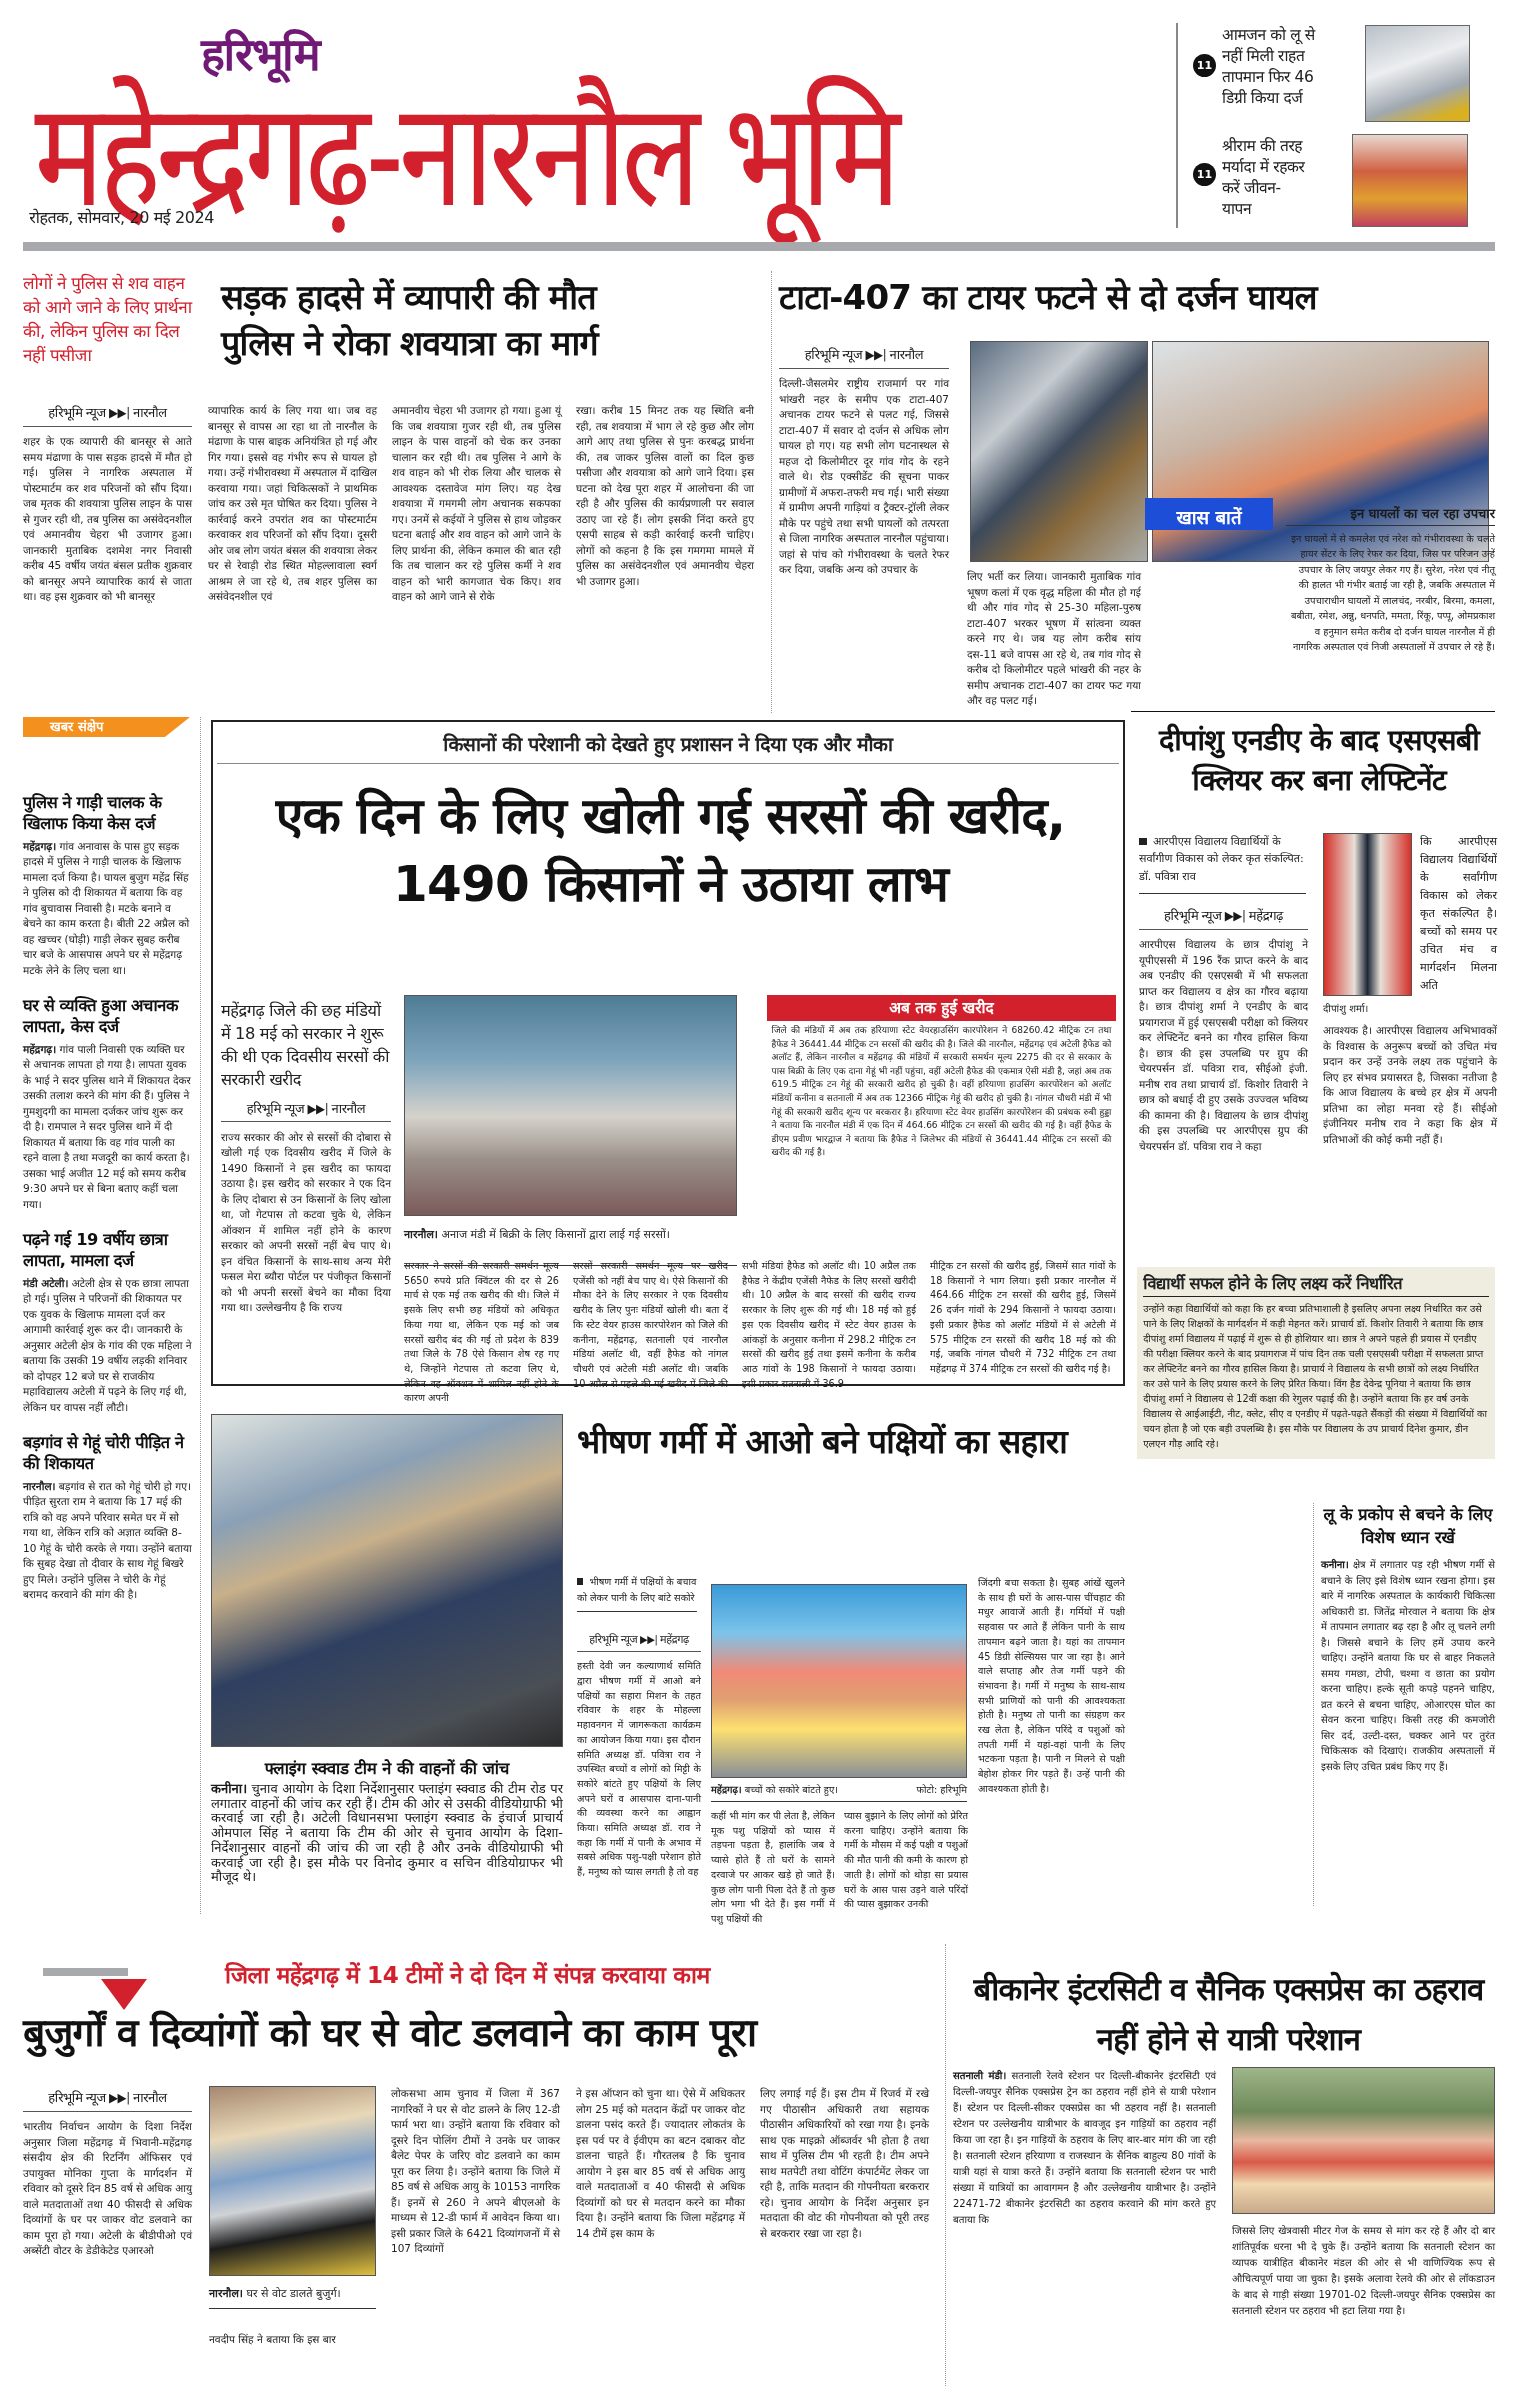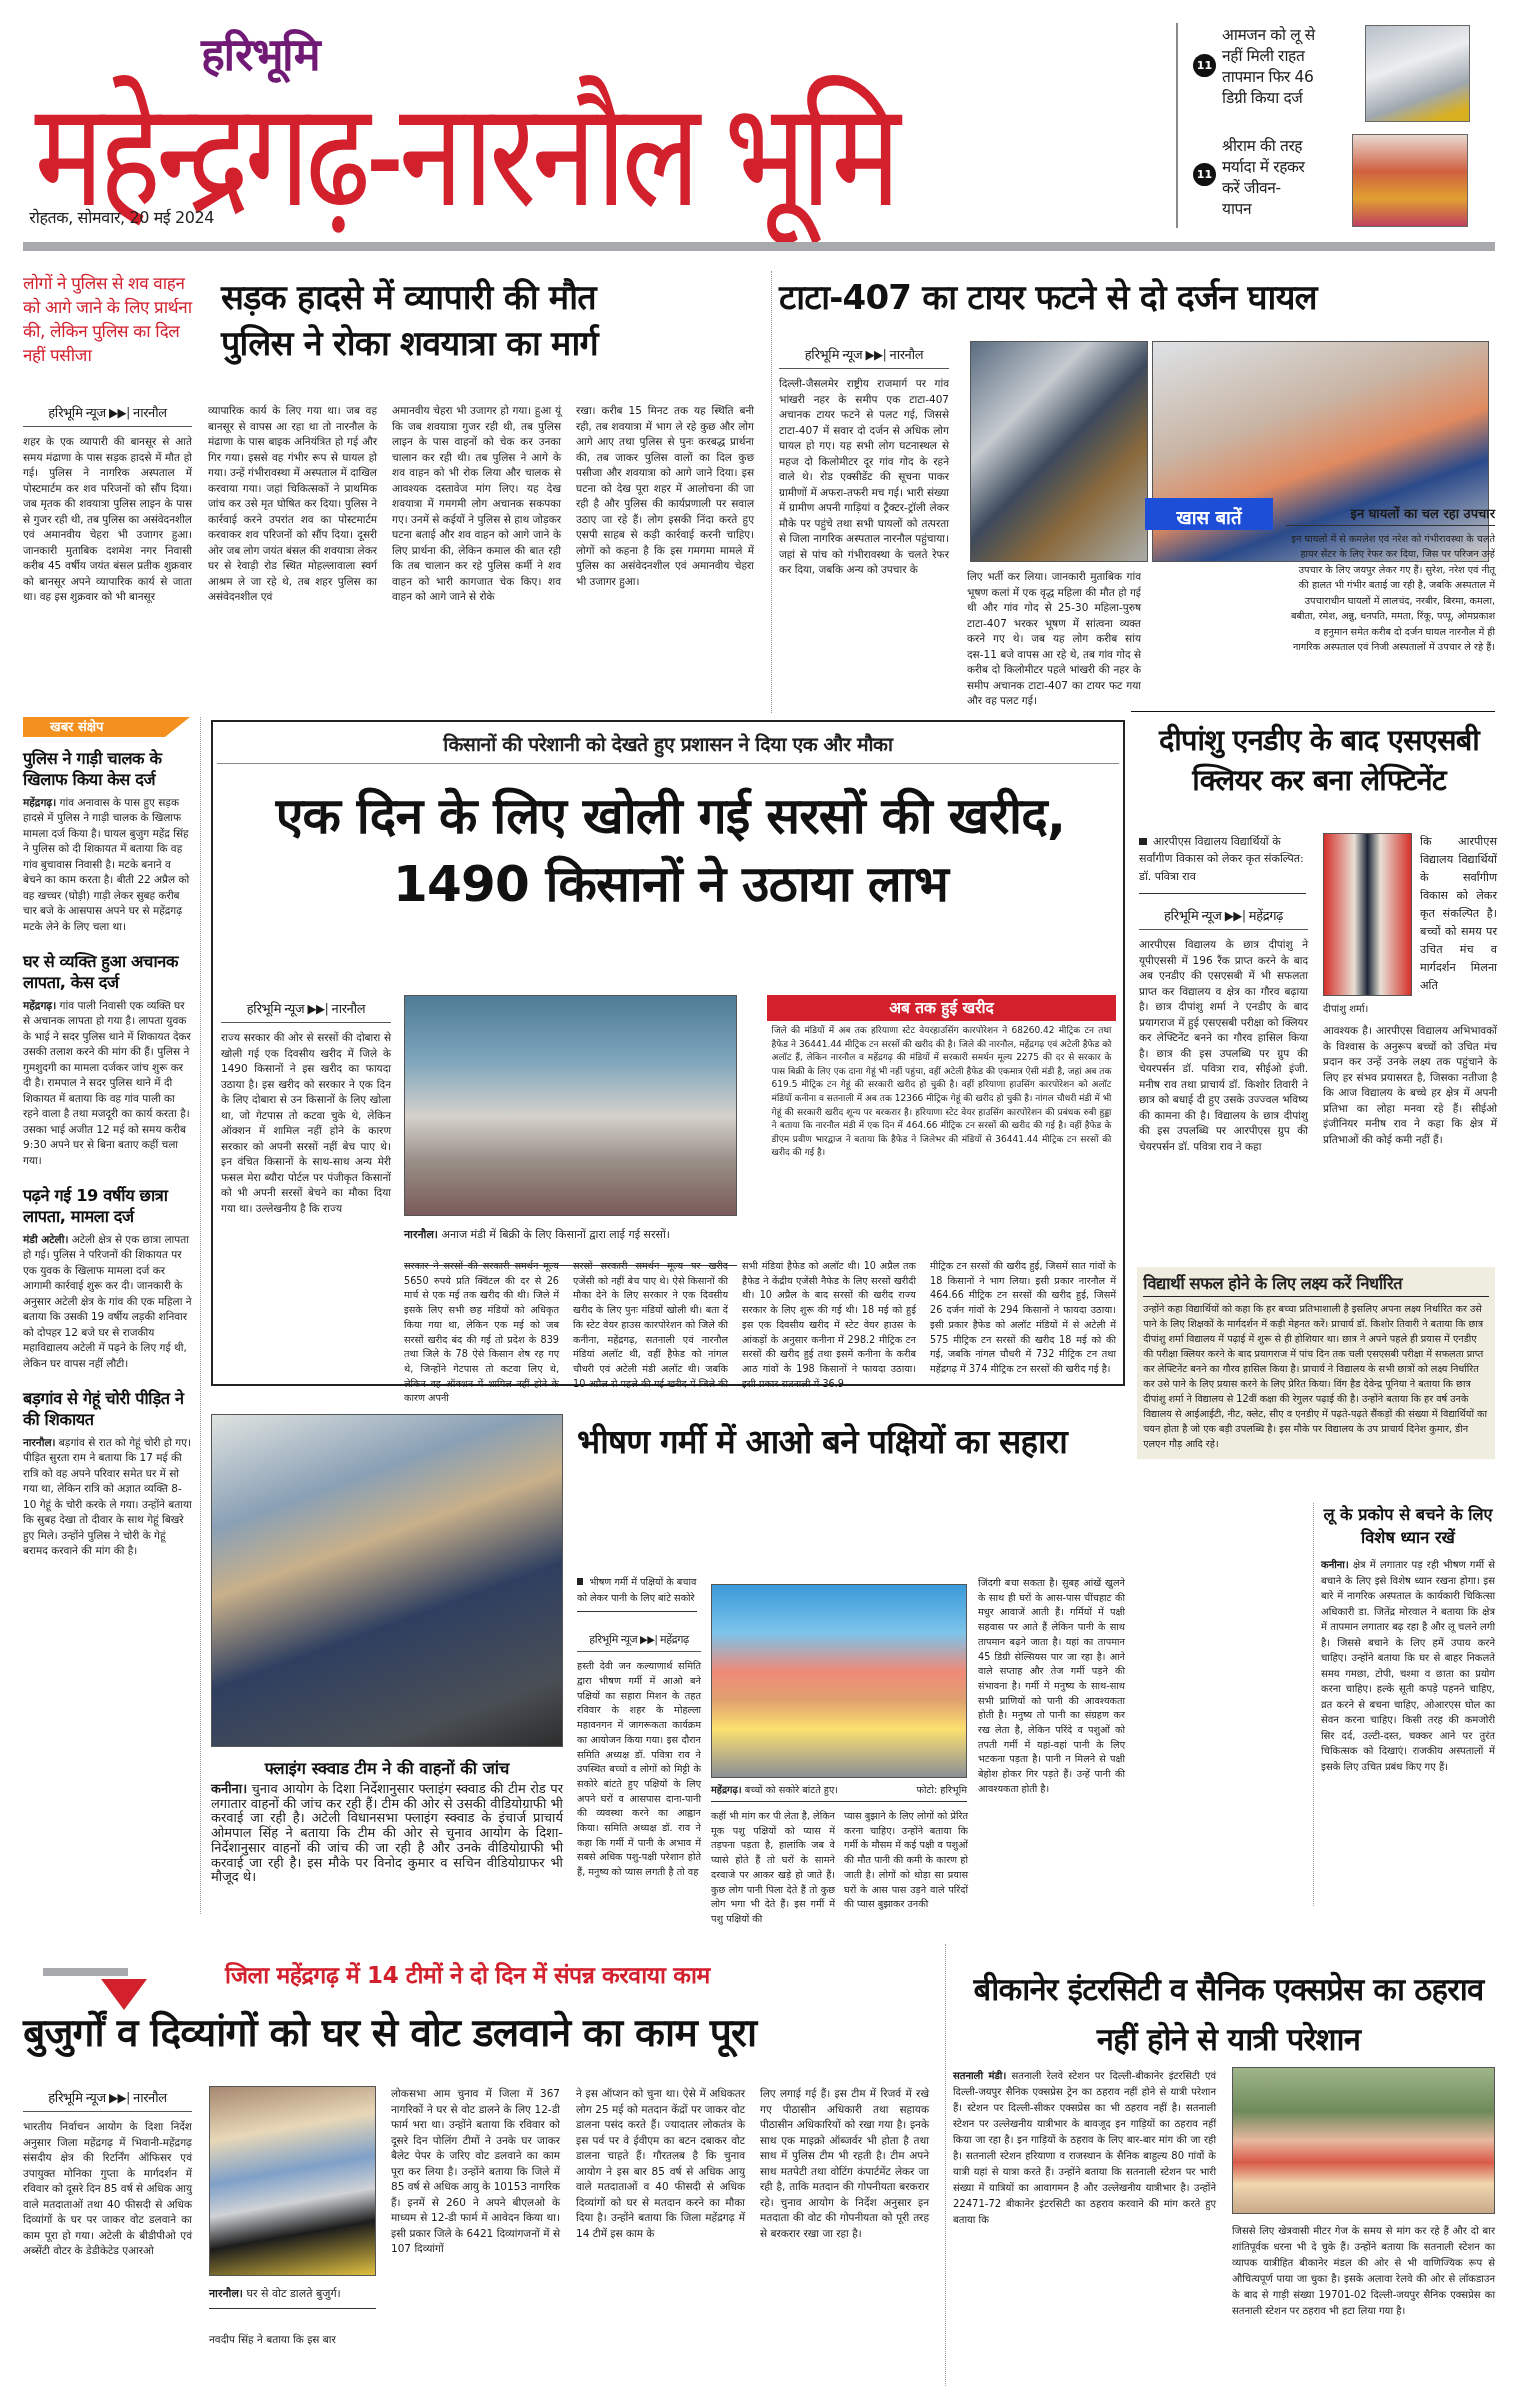--- a/index.html
+++ b/index.html
@@ -73,21 +73,21 @@
   <div style="font-size:13px; font-weight:bold; text-align:right; border-bottom:0.8px solid #333; padding-bottom:3.1px; margin-bottom:4.6px;">इन घायलों का चल रहा उपचार</div>
   <div style="font-size:9.7px; line-height:15.5px; text-align:right; color:#222;">इन घायलों में से कमलेश एवं नरेश को गंभीरावस्था के चलते हायर सेंटर के लिए रेफर कर दिया, जिस पर परिजन उन्हें उपचार के लिए जयपुर लेकर गए हैं। सुरेश, नरेश एवं नीतू की हालत भी गंभीर बताई जा रही है, जबकि अस्पताल में उपचाराधीन घायलों में लालचंद, नरबीर, बिरमा, कमला, बबीता, रमेश, अन्नु, धनपति, ममता, रिंकू, पप्पू, ओमप्रकाश व हनुमान समेत करीब दो दर्जन घायल नारनौल में ही नागरिक अस्पताल एवं निजी अस्पतालों में उपचार ले रहे हैं।</div>
 </div>
 <div class="hrule" style="left:1131px; top:711px; width:364px;"></div>
 
 <div class="abs" style="left:23px; top:717px; width:167px; height:20px; background:#f4901e; clip-path:polygon(0 0,100% 0,85% 100%,0 100%);">
   <span style="color:#fff; font-weight:bold; font-size:13px; line-height:20px; padding-left:27px;">खबर संक्षेप</span>
 </div>
 <div class="vrule" style="left:200px; top:717px; height:1197px;"></div>
 <div class="abs" style="left:23px; top:748px; width:169px;">
-  <div style="margin-bottom:17px;">
+  <div style="margin-bottom:17px;margin-top:44px;">
     <div class="h-black" style="font-size:16.3px; line-height:21px; letter-spacing:-0.4px;">पुलिस ने गाड़ी चालक के खिलाफ किया केस दर्ज</div>
     <div class="txt sm" style="margin-top:4.6px; text-align:left;"><b>महेंद्रगढ़।</b><span> गांव अनावास के पास हुए सड़क हादसे में पुलिस ने गाड़ी चालक के खिलाफ मामला दर्ज किया है। घायल बुजुग महेंद्र सिंह ने पुलिस को दी शिकायत में बताया कि वह गांव बुचावास निवासी है। मटके बनाने व बेचने का काम करता है। बीती 22 अप्रैल को वह खच्चर (घोड़ी) गाड़ी लेकर सुबह करीब चार बजे के आसपास अपने घर से महेंद्रगढ़ मटके लेने के लिए चला था।</span></div>
   </div>
   <div style="margin-bottom:17px;">
     <div class="h-black" style="font-size:16.3px; line-height:21px; letter-spacing:-0.4px;">घर से व्यक्ति हुआ अचानक लापता, केस दर्ज</div>
     <div class="txt sm" style="margin-top:4.6px; text-align:left;"><b>महेंद्रगढ़।</b><span> गांव पाली निवासी एक व्यक्ति घर से अचानक लापता हो गया है। लापता युवक के भाई ने सदर पुलिस थाने में शिकायत देकर उसकी तलाश करने की मांग की हैं। पुलिस ने गुमशुदगी का मामला दर्जकर जांच शुरू कर दी है। रामपाल ने सदर पुलिस थाने में दी शिकायत में बताया कि वह गांव पाली का रहने वाला है तथा मजदूरी का कार्य करता है। उसका भाई अजीत 12 मई को समय करीब 9:30 अपने घर से बिना बताए कहीं चला गया।</span></div>
   </div>
   <div style="margin-bottom:17px;">
     <div class="h-black" style="font-size:16.3px; line-height:21px; letter-spacing:-0.4px;">पढ़ने गई 19 वर्षीय छात्रा लापता, मामला दर्ज</div>
     <div class="txt sm" style="margin-top:4.6px; text-align:left;"><b>मंडी अटेली।</b><span> अटेली क्षेत्र से एक छात्रा लापता हो गई। पुलिस ने परिजनों की शिकायत पर एक युवक के खिलाफ मामला दर्ज कर आगामी कार्रवाई शुरू कर दी। जानकारी के अनुसार अटेली क्षेत्र के गांव की एक महिला ने बताया कि उसकी 19 वर्षीय लड़की शनिवार को दोपहर 12 बजे घर से राजकीय महाविद्यालय अटेली में पढ़ने के लिए गई थी, लेकिन घर वापस नहीं लौटी।</span></div>
@@ -95,20 +95,21 @@
   <div>
     <div class="h-black" style="font-size:16.3px; line-height:21px; letter-spacing:-0.4px;">बड़गांव से गेहूं चोरी पीड़ित ने की शिकायत</div>
     <div class="txt sm" style="margin-top:4.6px; text-align:left;"><b>नारनौल।</b><span> बड़गांव से रात को गेहूं चोरी हो गए। पीड़ित सुरता राम ने बताया कि 17 मई की रात्रि को वह अपने परिवार समेत घर में सो गया था, लेकिन रात्रि को अज्ञात व्यक्ति 8-10 गेहूं के चोरी करके ले गया। उन्होंने बताया कि सुबह देखा तो दीवार के साथ गेहूं बिखरे हुए मिले। उन्होंने पुलिस ने चोरी के गेहूं बरामद करवाने की मांग की है।</span></div>
   </div>
 </div>
 
 <div class="abs" style="left:211px; top:720px; width:914px; height:666px; border:2.3px solid #222;"></div>
 <div class="abs" style="left:217px; top:730px; width:902px; text-align:center; font-size:19.4px; font-weight:bold; color:#222; border-bottom:0.8px solid #888; padding-bottom:6.2px; letter-spacing:-0.4px;">किसानों की परेशानी को देखते हुए प्रशासन ने दिया एक और मौका</div>
 <div class="abs h-black" style="left:225px; top:782px; width:891px; font-size:50px; line-height:68px; text-align:center;">एक दिन के लिए खोली गई सरसों की खरीद, 1490 किसानों ने उठाया लाभ</div>
 <div class="abs col" style="left:221px; top:999px; width:170px;">
+  <div style="font-size:16.3px; line-height:23px; color:#222; letter-spacing:-0.4px; margin-bottom:7.7px;">महेंद्रगढ़ जिले की छह मंडियों में 18 मई को सरकार ने शुरू की थी एक दिवसीय सरसों की सरकारी खरीद</div>
   <div class="byline">हरिभूमि न्यूज ▶▶| नारनौल</div>
   <div class="txt sm">राज्य सरकार की ओर से सरसों की दोबारा से खोली गई एक दिवसीय खरीद में जिले के 1490 किसानों ने इस खरीद का फायदा उठाया है। इस खरीद को सरकार ने एक दिन के लिए दोबारा से उन किसानों के लिए खोला था, जो गेटपास तो कटवा चुके थे, लेकिन ऑक्शन में शामिल नहीं होने के कारण सरकार को अपनी सरसों नहीं बेच पाए थे। इन वंचित किसानों के साथ-साथ अन्य मेरी फसल मेरा ब्यौरा पोर्टल पर पंजीकृत किसानों को भी अपनी सरसों बेचने का मौका दिया गया था। उल्लेखनीय है कि राज्य</div>
 </div>
 <div class="photo" style="left:404px; top:995px; width:333px; height:221px; background:linear-gradient(180deg,#4f7c96 0%,#7fa6bd 30%,#d6d2cc 55%,#9a8f88 75%,#7a5a5a 100%);"></div>
 <div class="abs caption" style="left:404px; top:1226px; width:333px; border-bottom:0.8px solid #333; padding-bottom:24px;">
   <b>नारनौल।</b><span> अनाज मंडी में बिक्री के लिए किसानों द्वारा लाई गई सरसों।</span>
 </div>
 <div class="abs" style="left:767px; top:995px; width:349px;">
   <div style="background:#d3202d; color:#fff; font-weight:bold; font-size:15.5px; text-align:center; line-height:26px;">अब तक हुई खरीद</div>
   <div style="font-size:9px; line-height:13.6px; text-align:justify; color:#222; padding:3.1px 4.6px;">जिले की मंडियों में अब तक हरियाणा स्टेट वेयरहाउसिंग कारपोरेशन ने 68260.42 मीट्रिक टन तथा हैफेड ने 36441.44 मीट्रिक टन सरसों की खरीद की है। जिले की नारनौल, महेंद्रगढ़ एवं अटेली हैफेड को अलॉट हैं, लेकिन नारनौल व महेंद्रगढ़ की मंडियों में सरकारी समर्थन मूल्य 2275 की दर से सरकार के पास बिक्री के लिए एक दाना गेहूं भी नहीं पहुंचा, वहीं अटेली हैफेड की एकमात्र ऐसी मंडी है, जहां अब तक 619.5 मीट्रिक टन गेहूं की सरकारी खरीद हो चुकी है। वहीं हरियाणा हाउसिंग कारपोरेशन को अलॉट मंडियों कनीना व सतनाली में अब तक 12366 मीट्रिक गेहूं की खरीद हो चुकी है। नांगल चौधरी मंडी में भी गेहूं की सरकारी खरीद शून्य पर बरकरार है। हरियाणा स्टेट वेयर हाउसिंग कारपोरेशन की प्रबंधक रुबी हुड्डा ने बताया कि नारनौल मंडी में एक दिन में 464.66 मीट्रिक टन सरसों की खरीद की गई है। वहीं हैफेड के डीएम प्रवीण भारद्वाज ने बताया कि हैफेड ने जिलेभर की मंडियों से 36441.44 मीट्रिक टन सरसों की खरीद की गई है।</div>

